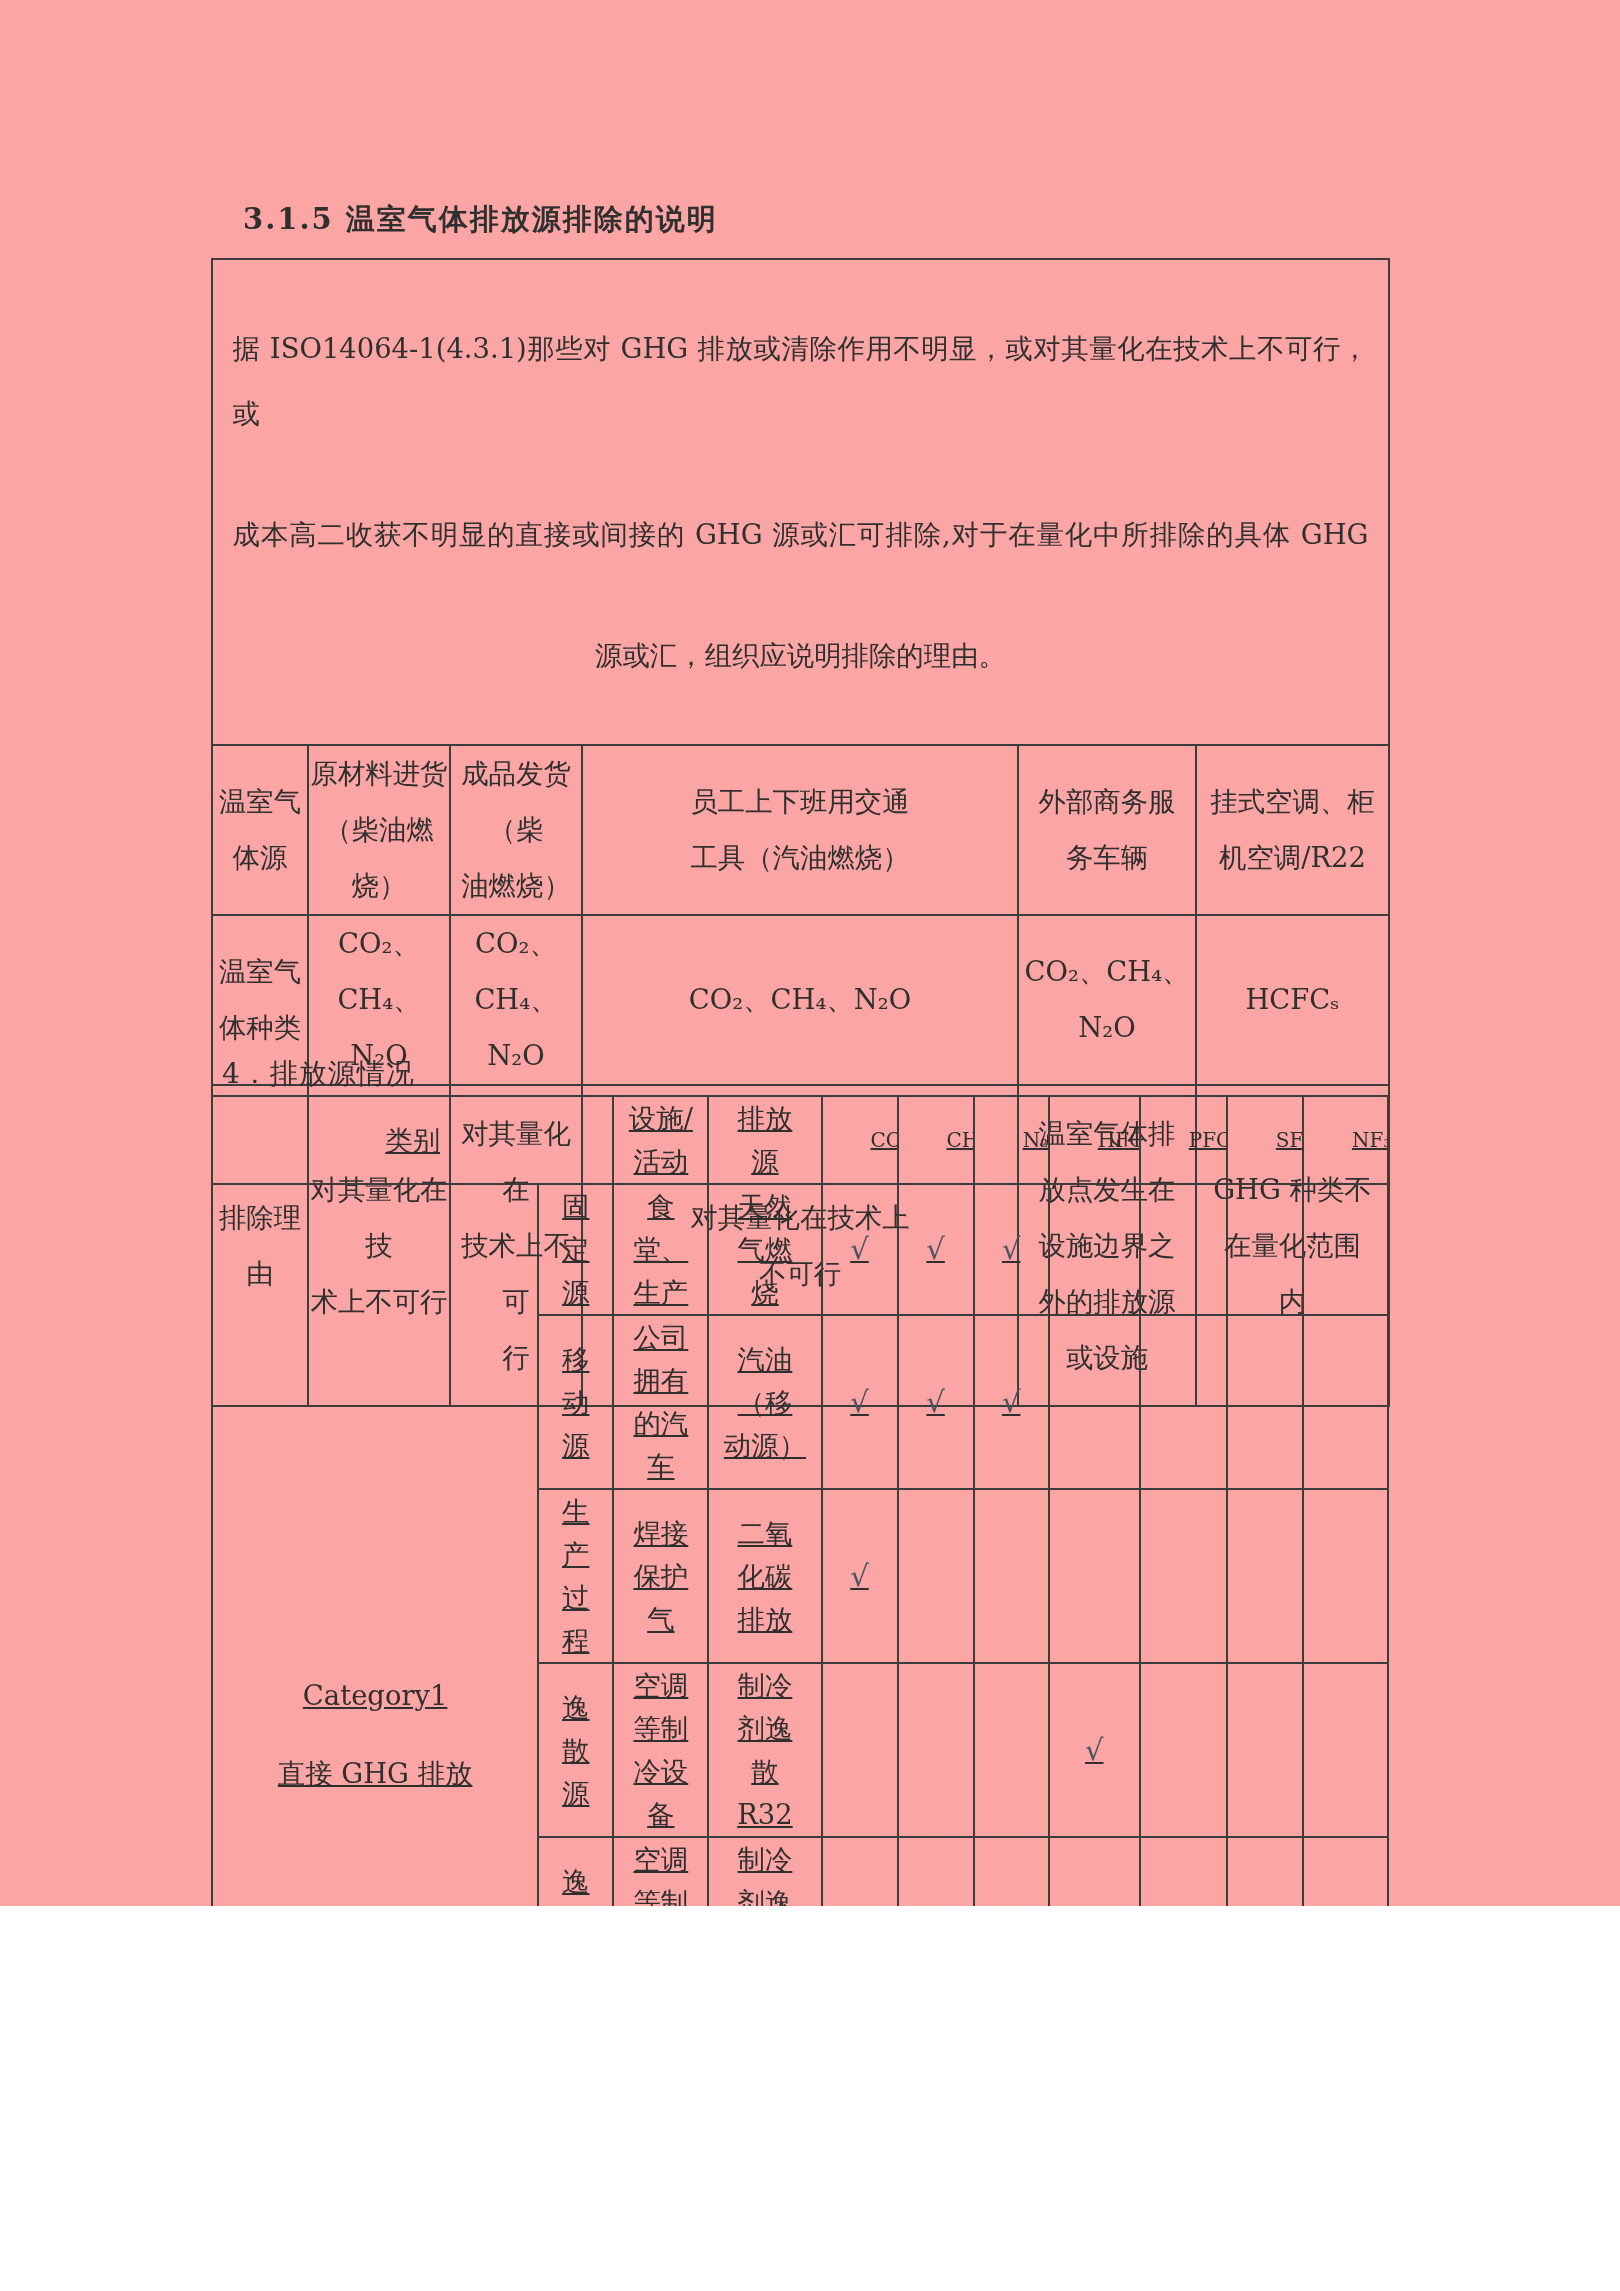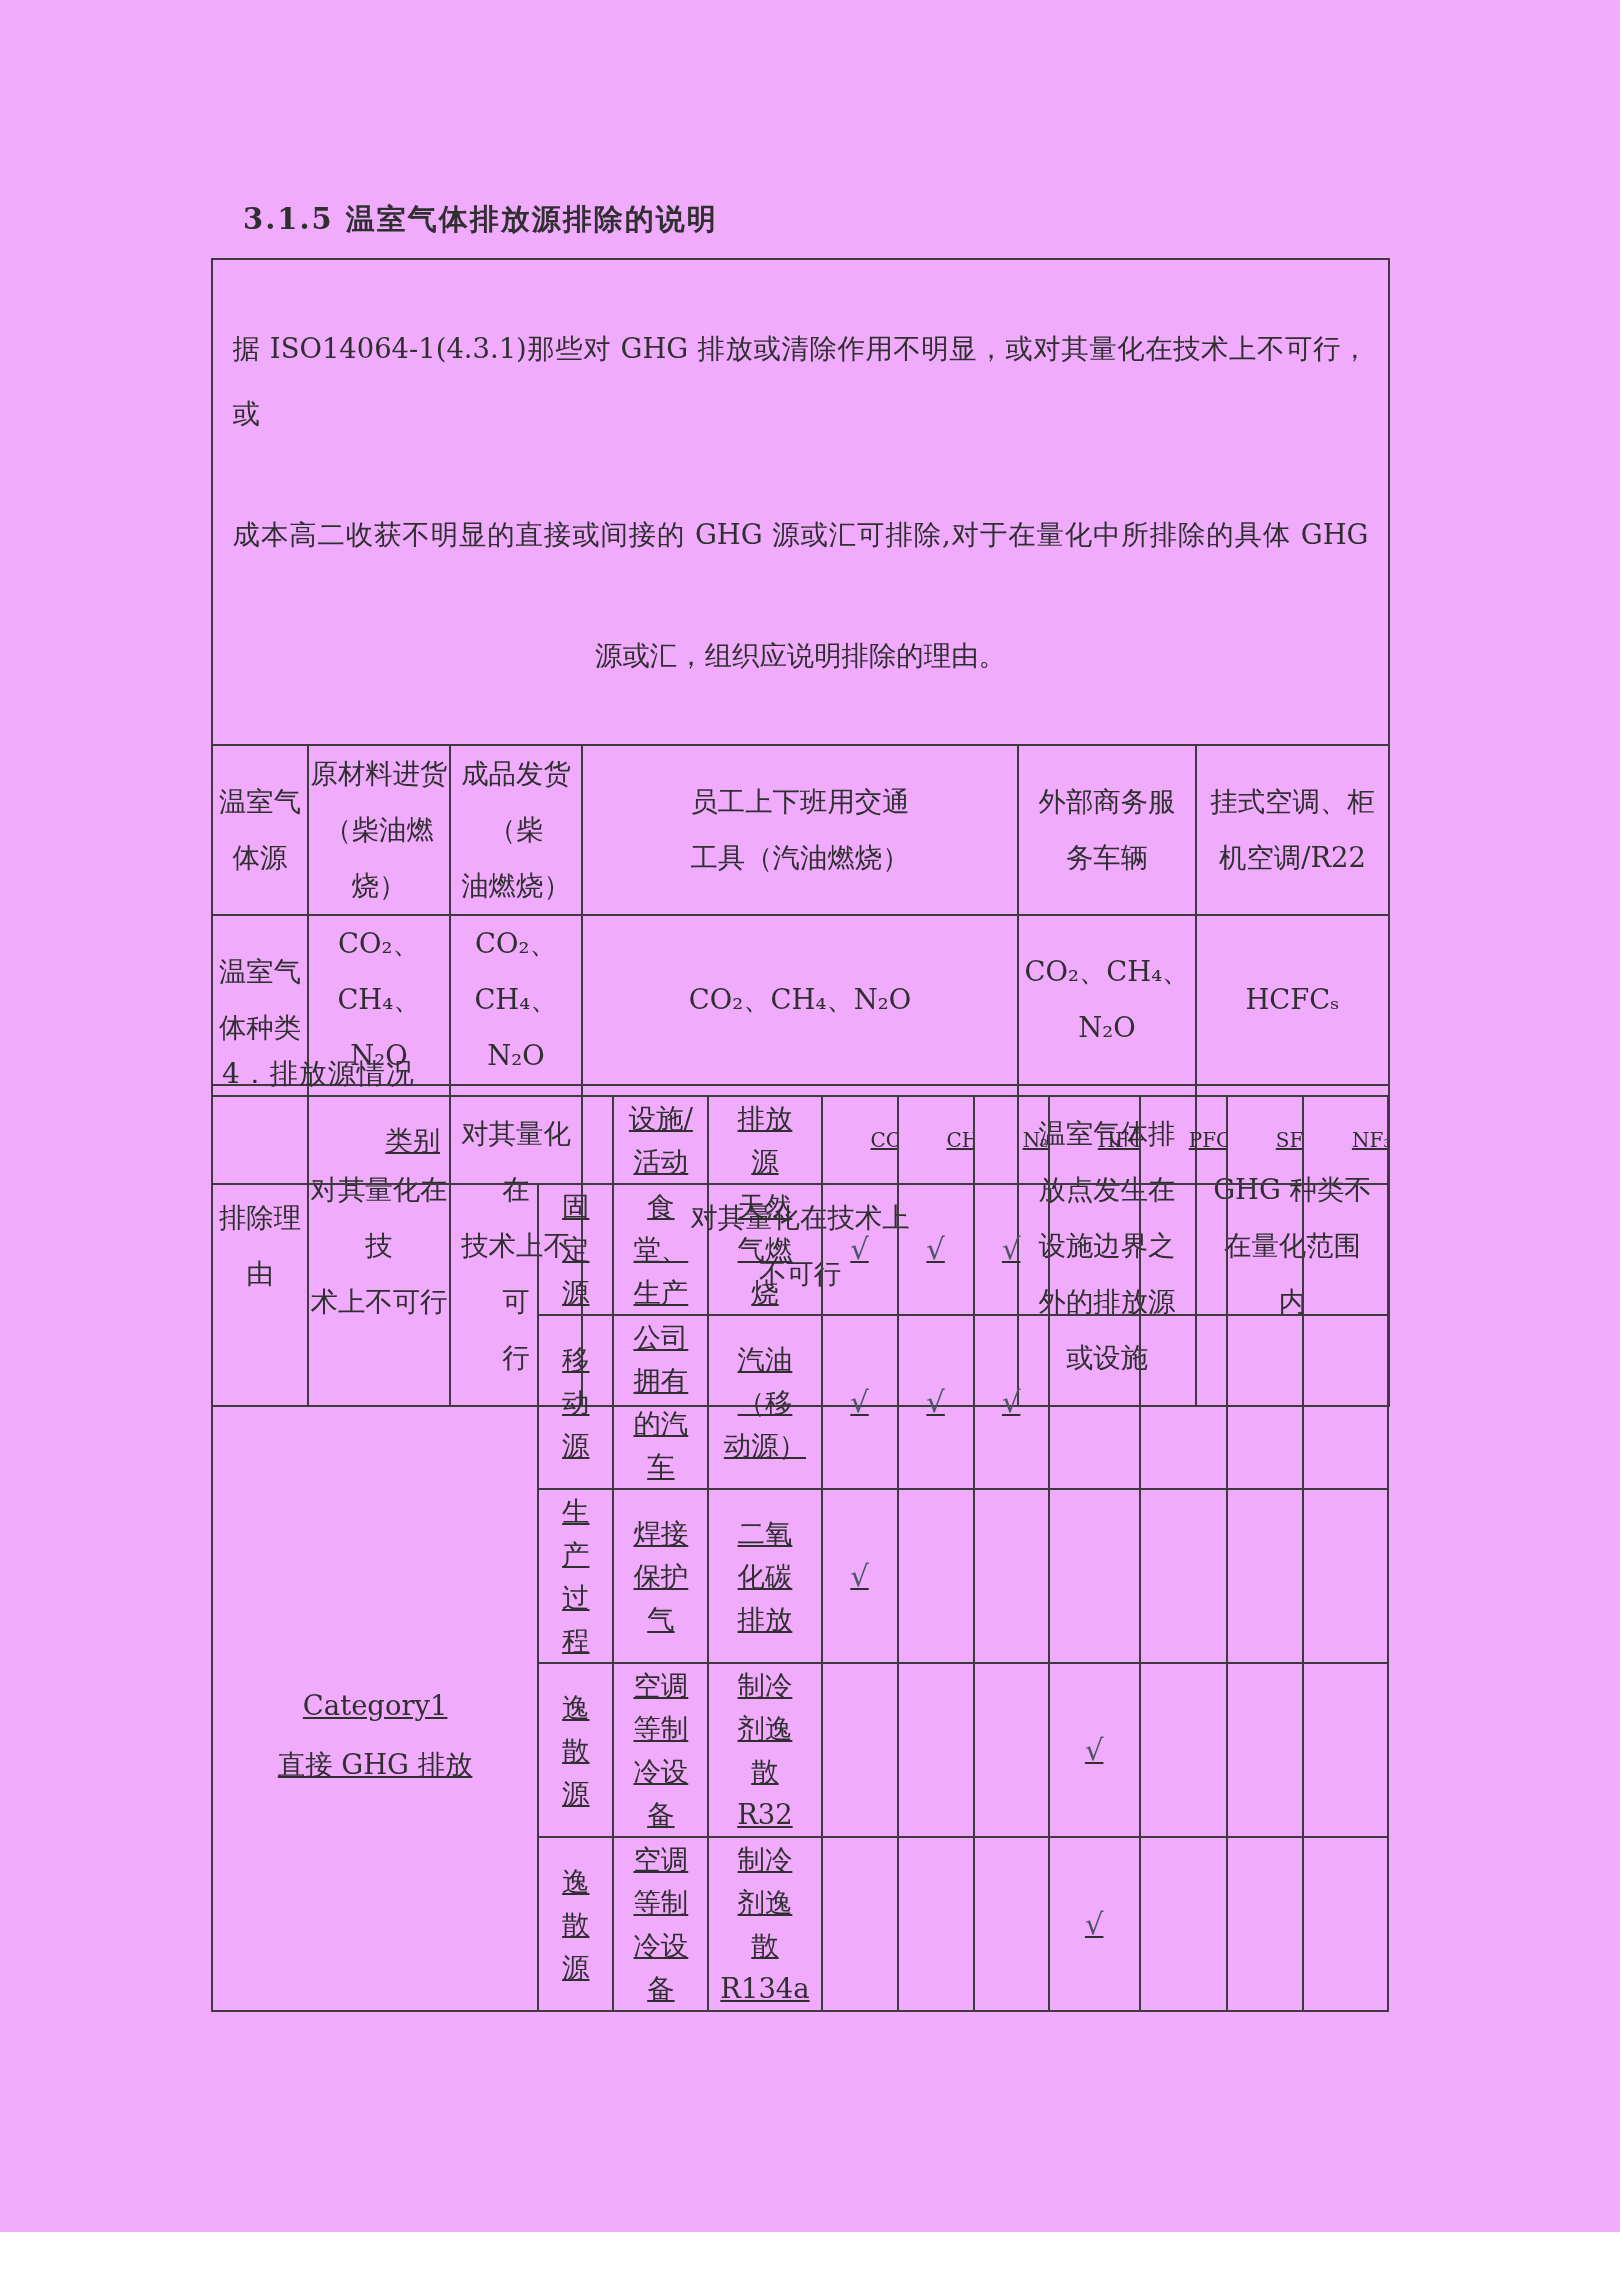--- a/index.html
+++ b/index.html
@@ -1,19 +1,19 @@
 <!DOCTYPE html>
 <html><head>
 <meta charset="utf-8">
 <style>
   html,body{margin:0;padding:0;background:#ffffff;}
   .page{
     position:relative;
-    width:1620px;height:2232px;
-    background:#f0abfc;
+    width:1620px;height:1906px;
+    background:#fca5a5;
     font-family:"DejaVu Serif","Liberation Serif",serif;
     color:#2f2f2f;
     overflow:hidden;
   }
   .sec-title-1{
     position:absolute;left:243px;top:200px;
     font-size:29px;font-weight:bold;letter-spacing:2px;
     white-space:pre-line;
   }
   .sec-title-2{
@@ -51,21 +51,21 @@
   .tbl1 .jline{text-align:justify;text-align-last:justify;}
   .tbl1 .cline{text-align:center;}
   .formula{font-size:28px;letter-spacing:0px;}
   
   .tbl2{left:211px;top:1095px;width:1178px;border:2.9px solid #3c3c3c;text-decoration:underline;}
   .tbl2 td,.tbl2 th{font-size:27.4px;line-height:43px;}
   .tbl2 .gas-h{font-size:20px;padding-left:48px;}
   .tbl2 .cat-cell{
     vertical-align:middle;
     padding-top:274px;
-    line-height:59px;
+    line-height:78px;
     font-size:27.4px;
   }
   .tbl2 .mark{
     font-size:29px;
     color:#4b5462;
     line-height:1;
   }
 </style>
 </head>
 <body>

